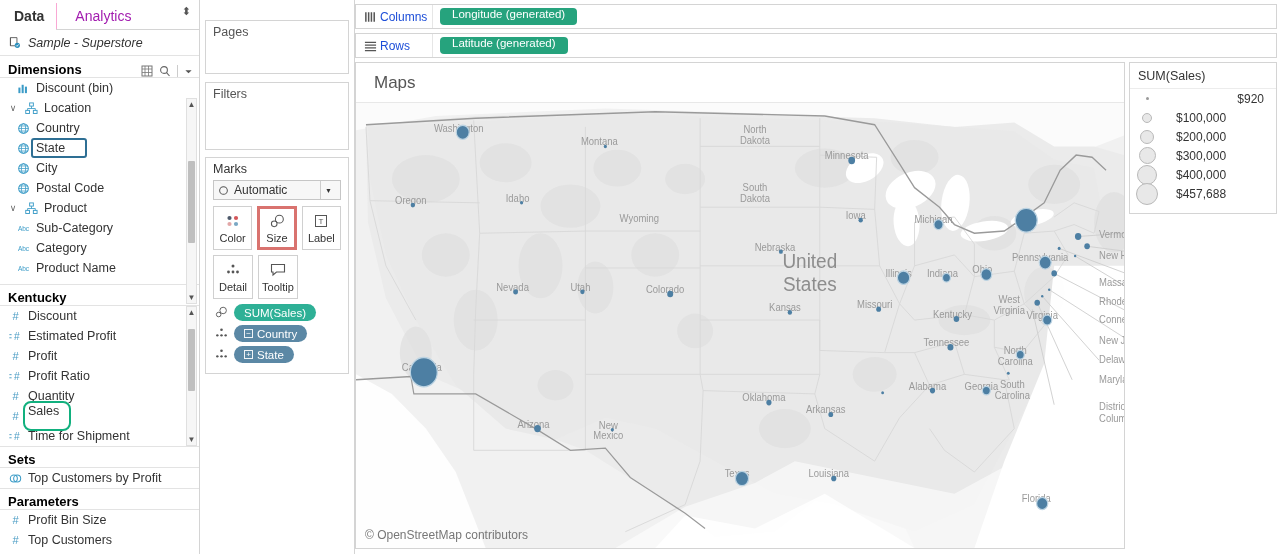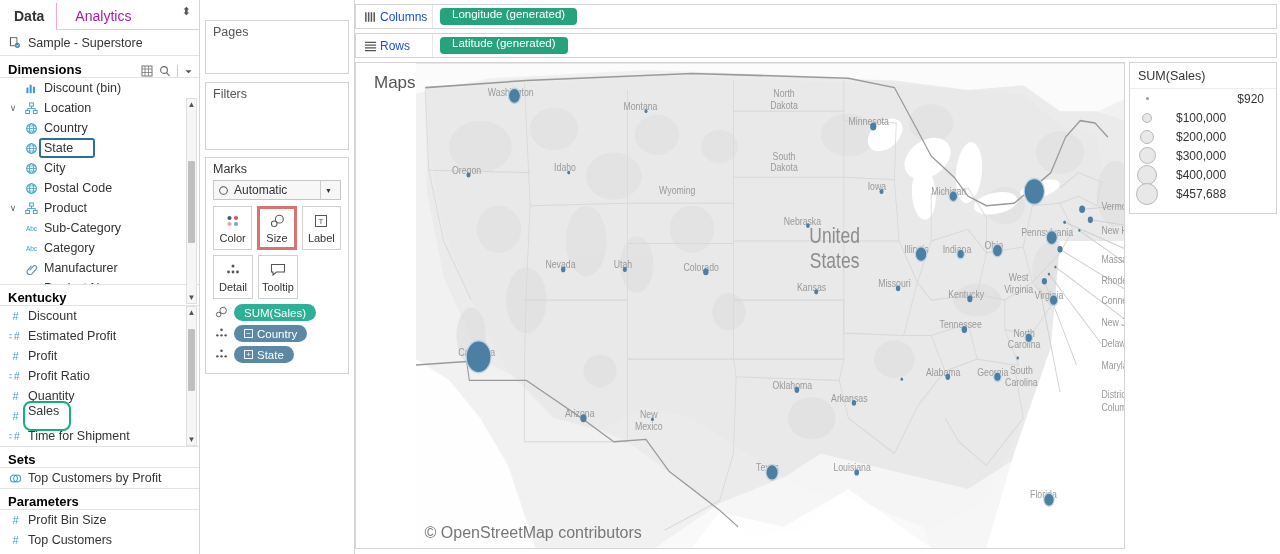--- a/index.html
+++ b/index.html
@@ -14,32 +14,32 @@
   .app { position: relative; width: 1280px; height: 554px; display: flex; background:#fff; }
 
   
   .datapane { width: 200px; height: 554px; background:#fff; border-right:1px solid #d4d4d4; position:relative; flex:none; }
   .dp-tabs { display:flex; align-items:flex-end; height:30px; border-bottom:1px solid #d4d4d4; position:relative; }
   .dp-tab { font-size:14px; color:#333; padding:5px 12px 5px 14px; cursor:default; }
   .dp-tab.active { font-weight:bold; border-right:1px solid #f9a8d4; background:#fff; position:relative; }
   .dp-tab.active:after{ content:""; position:absolute; left:0; right:0; bottom:-1px; height:1px; background:#fff;}
   .dp-tab.inactive { color:#a21caf; padding-left:18px; }
   .dp-spin { position:absolute; right:8px; top:6px; font-size:11px; color:#555; line-height:1;}
-  .dp-source { display:flex; align-items:center; height:26px; padding:0 8px; border-bottom:1px solid #e3e3e3; gap:7px; }
+  .dp-source { display:flex; align-items:center; height:26px; padding:0 8px; border-bottom:1px solid #e3e3e3; gap:7px;font-style:italic; }
   .dp-source-name { font-size:12.5px; color:#333; }
 
   .sec-head { display:flex; align-items:flex-end; height:22px; padding:0 6px 0 8px; border-bottom:1px solid #e3e3e3; }
   .sec-title { font-size:13px; font-weight:bold; color:#000; flex:1; }
   .sec-icons { display:flex; align-items:center; gap:6px; color:#666; }
   .icon-sep { width:1px; height:12px; background:#ccc; }
 
   .field-list { position:relative; }
   .field { display:flex; align-items:center; height:20px; padding-left:8px; gap:6px; font-size:12.5px; color:#333; white-space:nowrap;}
   .field .fi { width:14px; display:flex; justify-content:center; flex:none; color:#2a8fbd; }
-  .field.ind1 { padding-left:24px; }
+  .field.ind1 { padding-left:16px; }
   .caret { width:10px; flex:none; color:#666; font-size:9px; display:flex; justify-content:center;}
   .fname { position:relative; }
   .hl-blue { outline:2px solid #2e6f94; outline-offset:0; padding:1px 20px 1px 3px; margin-left:-3px; border-radius:1px;}
   .hl-green { outline:2.5px solid #11b07e; padding:1px 10px 11px 3px; margin-left:-3px; border-radius:6px;}
 
   .scroll-track { position:absolute; right:2px; width:11px; background:#f6f6f6; border:1px solid #e0e0e0;}
   .scroll-arrow { height:11px; display:flex; align-items:center; justify-content:center; font-size:8px; color:#555;}
   .scroll-thumb { position:absolute; left:1px; width:7px; background:#bfbfbf; border-radius:1px;}
 
   .sec-divider { border-top:1px solid #e3e3e3; }
@@ -74,24 +74,24 @@
   
   .vizwrap { flex:1; display:flex; flex-direction:column; padding:4px 3px 5px 0; min-width:0;}
   .shelves { flex:none; }
   .shelf { display:flex; align-items:center; height:25px; border:1px solid #d4d4d4; margin-bottom:4px; background:#fff;}
   .shelf-label { width:76px; display:flex; align-items:center; gap:3px; font-size:12px; color:#1d4ed8; padding-left:8px; flex:none;}
   .shelf-body { flex:1; display:flex; align-items:center; padding-left:7px; border-left:1px solid #e6e6e6; height:100%;}
   .shelf-pill { height:17px; border-radius:4px; background:#26a37d; color:#fff; font-size:11.5px;
                 display:flex; align-items:flex-start; padding:0 12px; }
 
   .vizrow { flex:1; display:flex; gap:4px; min-height:0;}
-  .vizcard { flex:1; border:1px solid #d4d4d4; display:flex; flex-direction:row; min-width:0; background:#fff;}
+  .vizcard { flex:1; border:1px solid #d4d4d4; display:flex; flex-direction:column; min-width:0; background:#fff;}
   .viz-title { font-size:17px; color:#555; padding:10px 0 9px 18px; background:#fff; flex:none;}
   .mapbox { flex:1; position:relative; overflow:hidden; background:#f0f0f0; border-top:1px solid #e8e8e8;}
-  .attrib { position:absolute; left:9px; bottom:6px; font-size:16px; color:#777; z-index:40;}
+  .attrib { position:absolute; left:9px; bottom:6px; font-size:12px; color:#777; z-index:40;}
 
   
   .legend { width:148px; flex:none; border:1px solid #d4d4d4; background:#fff; height:152px;}
   .legend-title { font-size:12.5px; color:#333; padding:6px 0 5px 8px; border-bottom:1px solid #ececec;}
   .legend-item { display:flex; align-items:center; height:19px; padding-left:4px; gap:4px;}
   .legend-swatch { width:26px; display:flex; align-items:center; justify-content:center; flex:none;}
   .lcirc { background:#e8e8e8; border:1px solid #b9b9b9; border-radius:50%;}
   .legend-val { font-size:12px; color:#333;margin-left:12px; }
   .legend-item.first .legend-val { width:88px; text-align:right; }
 
@@ -227,28 +227,20 @@
           </span>
           <span class="fname">Sub-Category</span>
         </div>
         <div class="field ind1">
           <span class="fi">
             <svg width="13" height="13" viewBox="0 0 14 14">
               <text x="7" y="10" font-size="7" fill="#3a9bc7" text-anchor="middle" font-family="Liberation Sans, sans-serif">Abc</text>
             </svg>
           </span>
           <span class="fname">Category</span>
-        </div>
-        <div class="field ind1">
-          <span class="fi">
-            <svg width="13" height="13" viewBox="0 0 14 14">
-              <path d="M5 9 L9 4.5 a2.2 2.2 0 0 1 3.2 3 L7.2 13 a3 3 0 0 1 -4.4 -4 L7 4" fill="none" stroke="#5b8ca5" stroke-width="1.1"></path>
-            </svg>
-          </span>
-          <span class="fname">Manufacturer</span>
         </div>
         <div class="field ind1">
           <span class="fi">
             <svg width="13" height="13" viewBox="0 0 14 14">
               <text x="7" y="10" font-size="7" fill="#3a9bc7" text-anchor="middle" font-family="Liberation Sans, sans-serif">Abc</text>
             </svg>
           </span>
           <span class="fname">Product Name</span>
         </div>
       </div>

